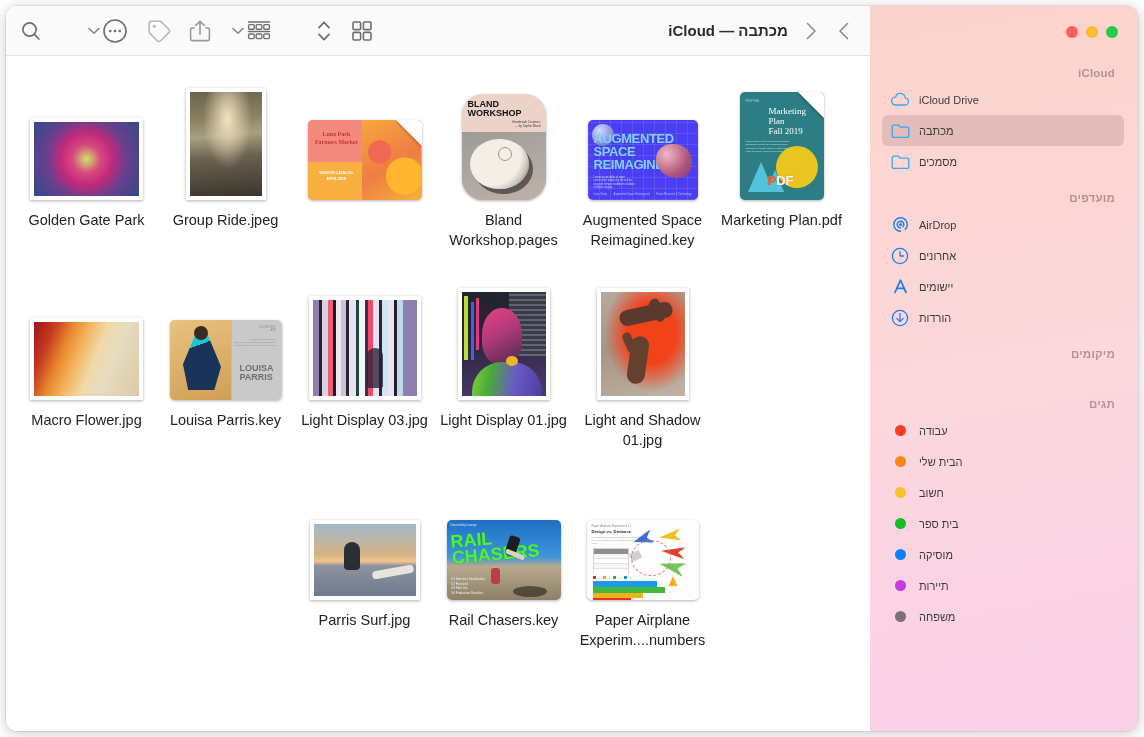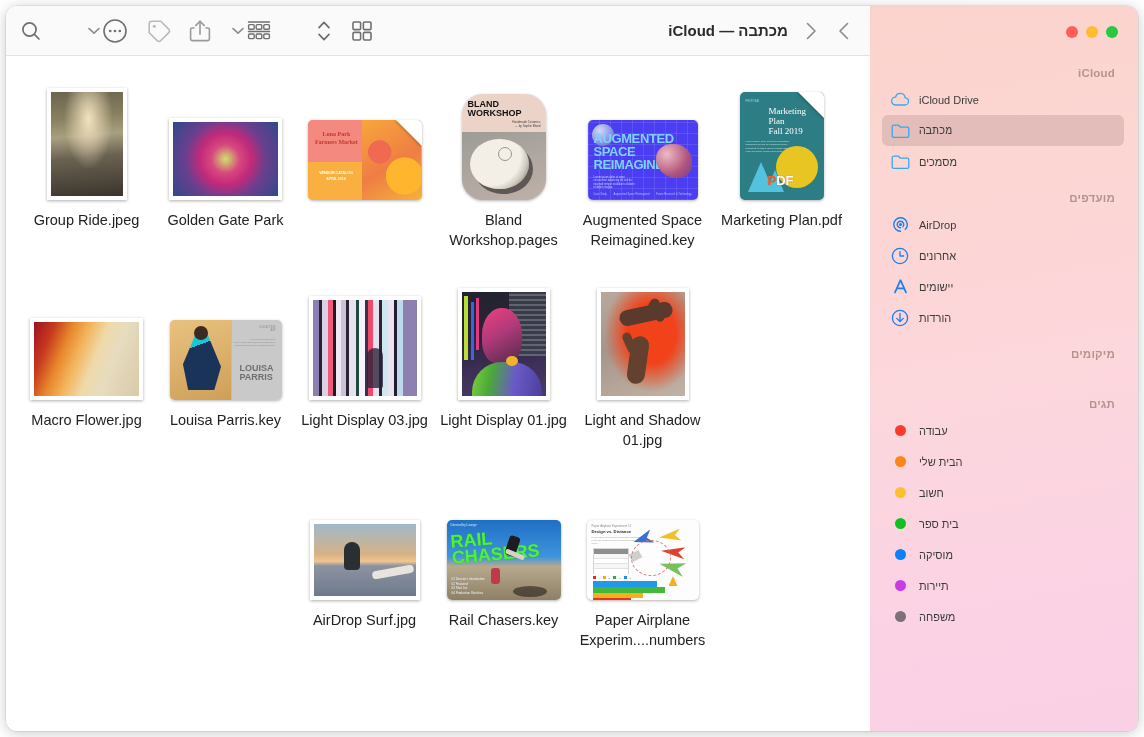--- a/index.html
+++ b/index.html
@@ -128,21 +128,21 @@
     padding: 15px 9px 5px 0; letter-spacing: .2px;
   }
   .sb-row {
     height: 31px; display: flex; align-items: center;
     justify-content: flex-start;
     gap: 9px; padding: 0 8px 0 8px;
     border-radius: 6px;
     flex-direction: row-reverse;
     justify-content: flex-start;
   }
-  .sb-row.sel { background: #e3bdb9; font-family: Liberation Mono, monospace; }
+  .sb-row.sel { background: #e3bdb9; }
   .sb-ico { width: 20px; height: 20px; flex: 0 0 20px; display: flex; align-items: center; justify-content: center; }
   .sb-label { font-size: 11px; color: #3b3b3b; white-space: nowrap; }
   .tag-dot { width: 11px; height: 11px; border-radius: 50%; }
   .tag-ico { width: 20px; display: flex; justify-content: center; }
   .sb-spacer-loc { height: 18px; }
 </style>
 </head>
 <body>
 
 <div class="window">
@@ -243,37 +243,37 @@
         </div>
       </div>
     </div>
 
     <div class="content">
       <div class="grid">
 
         <div class="cell">
           <div class="thumb-wrap">
             <div class="photo">
+              <div class="img" style="width:105px;height:74px;background:
+                 radial-gradient(circle at 50% 50%, #cfe36a 0%, #d8487f 22%, #c22a79 40%, #6a3f8e 62%, #2f4a8a 100%),
+                 linear-gradient(120deg,#3b4f9e,#8f2a75);"></div>
+            </div>
+          </div>
+          <div class="label">Golden Gate Park</div>
+        </div>
+
+        <div class="cell">
+          <div class="thumb-wrap">
+            <div class="photo">
               <div class="img" style="width:72px;height:104px;background:
                  radial-gradient(ellipse at 52% 26%, #f3e2c0 0%, rgba(243,226,192,0) 46%),
                  linear-gradient(175deg,#6b6450 0%,#8a8160 26%,#a9a081 42%,#6a6251 62%,#3a342c 100%);"></div>
             </div>
           </div>
           <div class="label">Group Ride.jpeg</div>
-        </div>
-
-        <div class="cell">
-          <div class="thumb-wrap">
-            <div class="photo">
-              <div class="img" style="width:105px;height:74px;background:
-                 radial-gradient(circle at 50% 50%, #cfe36a 0%, #d8487f 22%, #c22a79 40%, #6a3f8e 62%, #2f4a8a 100%),
-                 linear-gradient(120deg,#3b4f9e,#8f2a75);"></div>
-            </div>
-          </div>
-          <div class="label">Golden Gate Park</div>
         </div>
 
         <div class="cell">
           <div class="thumb-wrap">
             <div class="doc" style="width:114px;height:80px;background:linear-gradient(90deg,#f4897f 0% 48%,#f8a93f 48% 100%);">
               <div style="position:absolute;left:0;top:0;width:48%;height:52%;background:#f4897f;"></div>
               <div style="position:absolute;left:0;top:52%;width:48%;height:48%;background:#f9b040;"></div>
               <div style="position:absolute;left:48%;top:0;width:52%;height:100%;background:
                    radial-gradient(circle at 30% 40%, #f06a52 0 18%, rgba(0,0,0,0) 19%),
                    radial-gradient(circle at 72% 70%, #ffb52e 0 26%, rgba(0,0,0,0) 27%),
@@ -415,21 +415,21 @@
         <div class="cell">
           <div class="thumb-wrap">
             <div class="photo">
               <div class="img" style="position:relative;width:102px;height:72px;background:
                  linear-gradient(180deg,#9fb9c8 0%,#d7b286 42%,#f0c58f 52%,#8d93a0 58%,#6e7a8c 100%);">
                 <div style="position:absolute;left:30px;top:18px;width:16px;height:28px;border-radius:8px 8px 4px 4px;background:#2a2f33;"></div>
                 <div style="position:absolute;left:58px;top:44px;width:42px;height:8px;border-radius:4px;background:#e8e4dd;transform:rotate(-10deg);"></div>
               </div>
             </div>
           </div>
-          <div class="label">AirDrop Surf.jpg</div>
+          <div class="label">Parris Surf.jpg</div>
         </div>
 
         <div class="cell">
           <div class="thumb-wrap">
             <div class="doc" style="width:114px;height:80px;background:linear-gradient(180deg,#1f6fc4 0%,#3e95dd 46%,#b6a98c 58%,#8d8066 100%);">
               <div style="position:absolute;left:4px;top:3px;font:400 3px 'Liberation Sans',sans-serif;color:#dbe9f8;">Directed by Lounge ·</div>
               <div style="position:absolute;left:4px;top:10px;font:900 18px 'Liberation Sans',sans-serif;color:#4ef23a;line-height:16px;transform:rotate(-5deg);text-shadow:0 0 1px #2aa81e;">RAIL<br>CHASERS</div>
               <div style="position:absolute;left:60px;top:16px;width:11px;height:20px;background:#1c1c22;border-radius:3px;transform:rotate(18deg);"></div>
               <div style="position:absolute;left:58px;top:32px;width:20px;height:5px;background:#d8d2c4;border-radius:2px;transform:rotate(22deg);"></div>
               <div style="position:absolute;left:44px;top:48px;width:9px;height:16px;background:#c03a4a;border-radius:3px;"></div>

